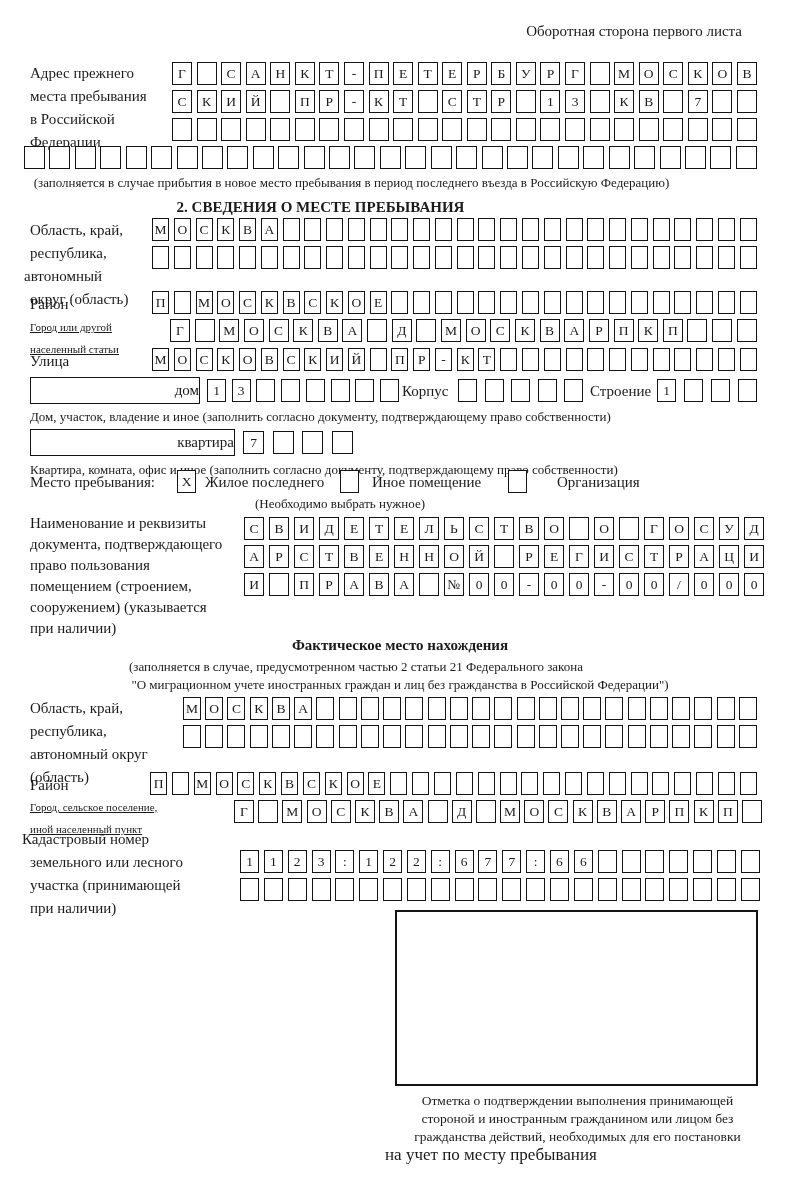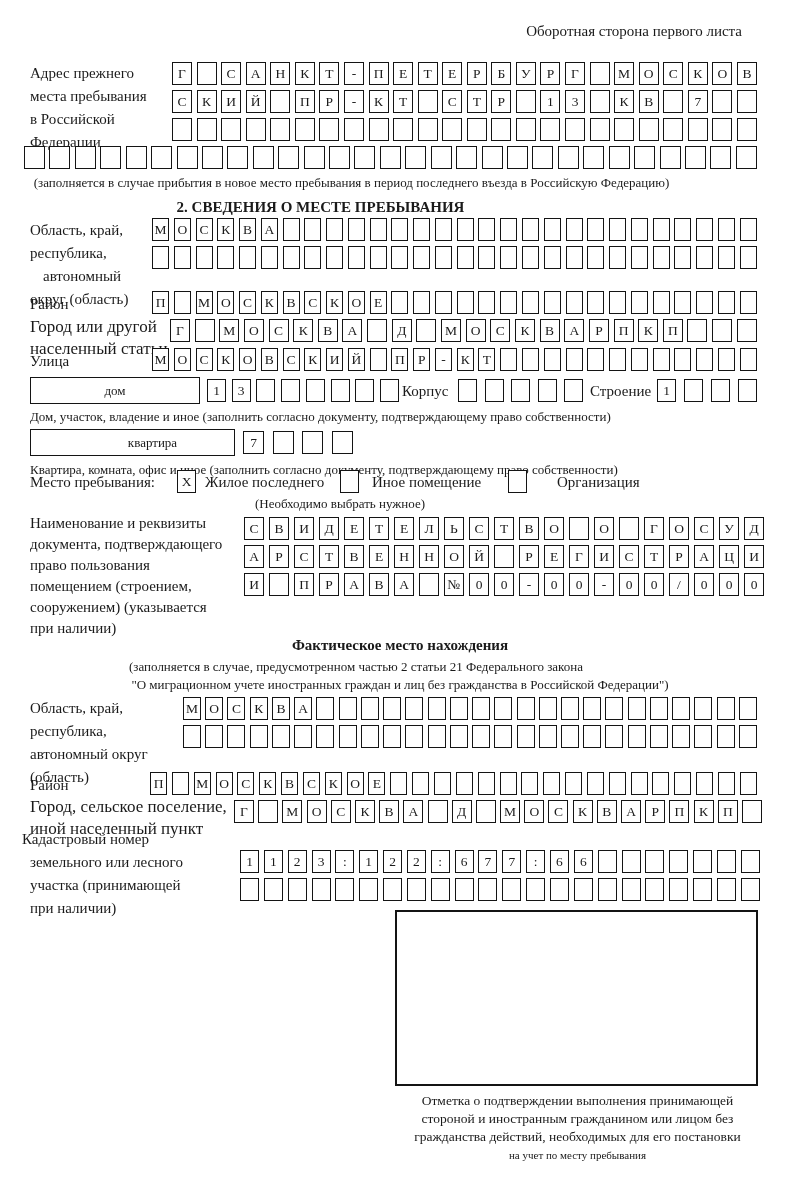--- a/index.html
+++ b/index.html
@@ -1,29 +1,29 @@
 <!DOCTYPE html>
 <html><head>
 <meta charset="utf-8">
 <style>
   html,body{margin:0;padding:0;background:#fff;}
   body{width:800px;height:1180px;position:relative;overflow:hidden;
        font-family:"Liberation Serif", "DejaVu Serif", serif;color:#1a1a1a;}
   .t{position:absolute;font-size:15px;white-space:nowrap;line-height:23px;}
-  .t2{position:absolute;font-size:17px;white-space:nowrap;line-height:22px;}
+  .t2{position:absolute;font-size:11px;white-space:nowrap;line-height:22px;text-decoration:underline;}
   .c{position:absolute;font-size:13px;white-space:nowrap;line-height:17px;}
   .bold{font-weight:bold;}
   .row{position:absolute;display:flex;justify-content:space-between;}
   .cell{box-sizing:border-box;border:1.6px solid #141414;height:23px;background:#fff;
         display:flex;align-items:center;justify-content:center;
         font-size:13.5px;font-family:"Liberation Serif", "DejaVu Serif", serif;}
   .w17 .cell{width:17px;} .w18 .cell{width:18px;} .w19 .cell{width:19px;}
   .w20 .cell{width:20px;} .w21 .cell{width:21px;}
   .bigfield{position:absolute;box-sizing:border-box;border:1.7px solid #141414;background:#fff;
-            display:flex;align-items:center;justify-content:center;font-size:13px;}
+            display:flex;align-items:center;justify-content:flex-end;font-size:15px;}
   .markbox{position:absolute;box-sizing:border-box;border:2px solid #141414;background:#fff;}
 </style>
 </head>
 <body>
 
 <div class="t" style="top:20px;left:0;width:742px;text-align:right;">Оборотная сторона первого листа</div>
 
 <div class="t" style="top:62px;left:30px;">Адрес прежнего</div>
 <div class="t" style="top:85px;left:30px;">места пребывания</div>
 <div class="t" style="top:108px;left:30px;">в Российской</div>
@@ -136,21 +136,21 @@
     <span class="cell"></span>
     <span class="cell"></span>
     <span class="cell"></span>
   </div>
 <div class="c" style="top:174px;left:0;width:703px;text-align:center;">(заполняется в случае прибытия в новое место пребывания в период последнего въезда в Российскую Федерацию)</div>
 
 <div class="t bold" style="top:196px;left:0;width:641px;text-align:center;">2. СВЕДЕНИЯ О МЕСТЕ ПРЕБЫВАНИЯ</div>
 
 <div class="t" style="top:219px;left:30px;">Область, край,</div>
 <div class="t" style="top:242px;left:30px;">республика,</div>
-<div class="t" style="top:265px;left:43px;">автономный</div>
+<div class="t" style="top:265px;left:24px;">автономный</div>
 <div class="t" style="top:288px;left:30px;">округ (область)</div>
 <div class="row w17" style="top:218px;left:152px;width:605px;">
     <span class="cell">М</span>
     <span class="cell">О</span>
     <span class="cell">С</span>
     <span class="cell">К</span>
     <span class="cell">В</span>
     <span class="cell">А</span>
     <span class="cell"></span>
     <span class="cell"></span>
@@ -605,13 +605,13 @@
     <span class="cell"></span>
     <span class="cell"></span>
     <span class="cell"></span>
     <span class="cell"></span>
   </div>
 
 <div class="markbox" style="top:910px;left:395px;width:363px;height:176px;"></div>
 <div class="c" style="top:1092px;left:385px;width:385px;text-align:center;line-height:18px;font-size:13.5px;white-space:nowrap;">Отметка о подтверждении выполнения принимающей</div>
 <div class="c" style="top:1110px;left:385px;width:385px;text-align:center;line-height:18px;font-size:13.5px;white-space:nowrap;">стороной и иностранным гражданином или лицом без</div>
 <div class="c" style="top:1128px;left:385px;width:385px;text-align:center;line-height:18px;font-size:13.5px;white-space:nowrap;">гражданства действий, необходимых для его постановки</div>
-<div class="c" style="top:1146px;left:385px;width:385px;text-align:center;line-height:18px;font-size:11px;white-space:nowrap;">на учет по месту пребывания</div>
+<div class="c" style="top:1146px;left:385px;width:385px;line-height:18px;font-size:17px;white-space:nowrap;">на учет по месту пребывания</div>
 
 </body></html>

